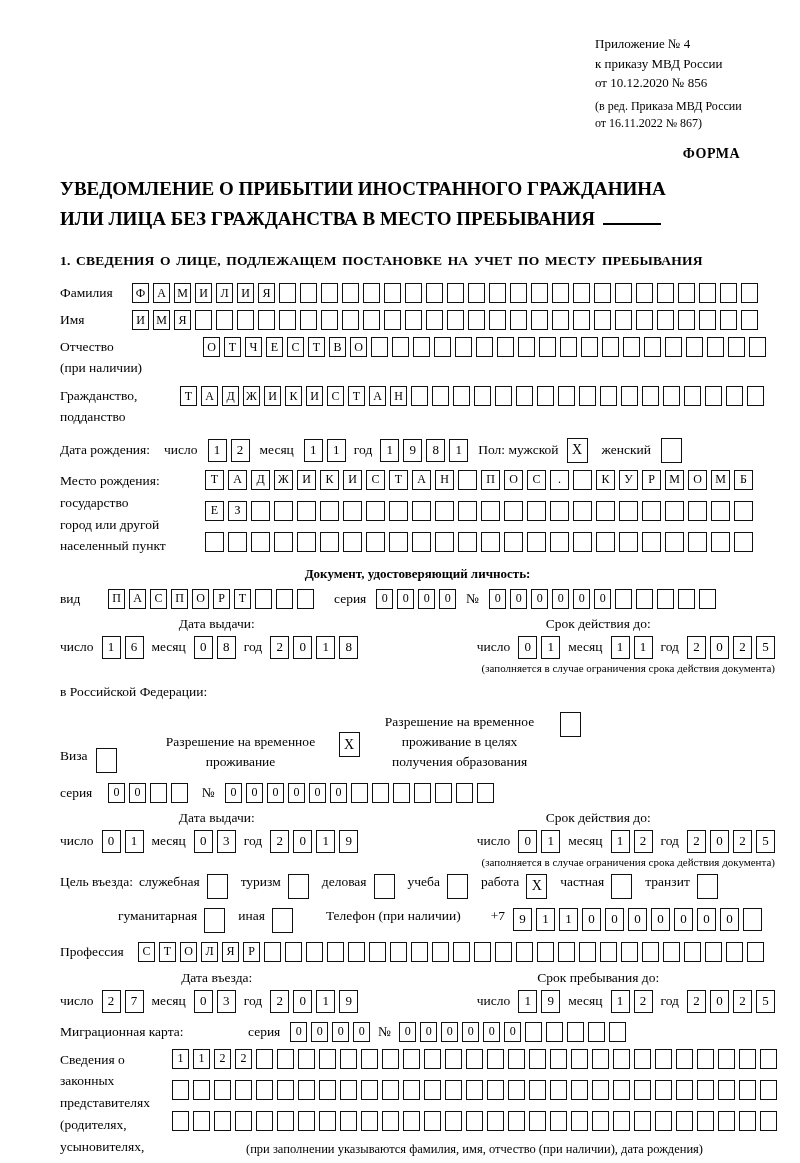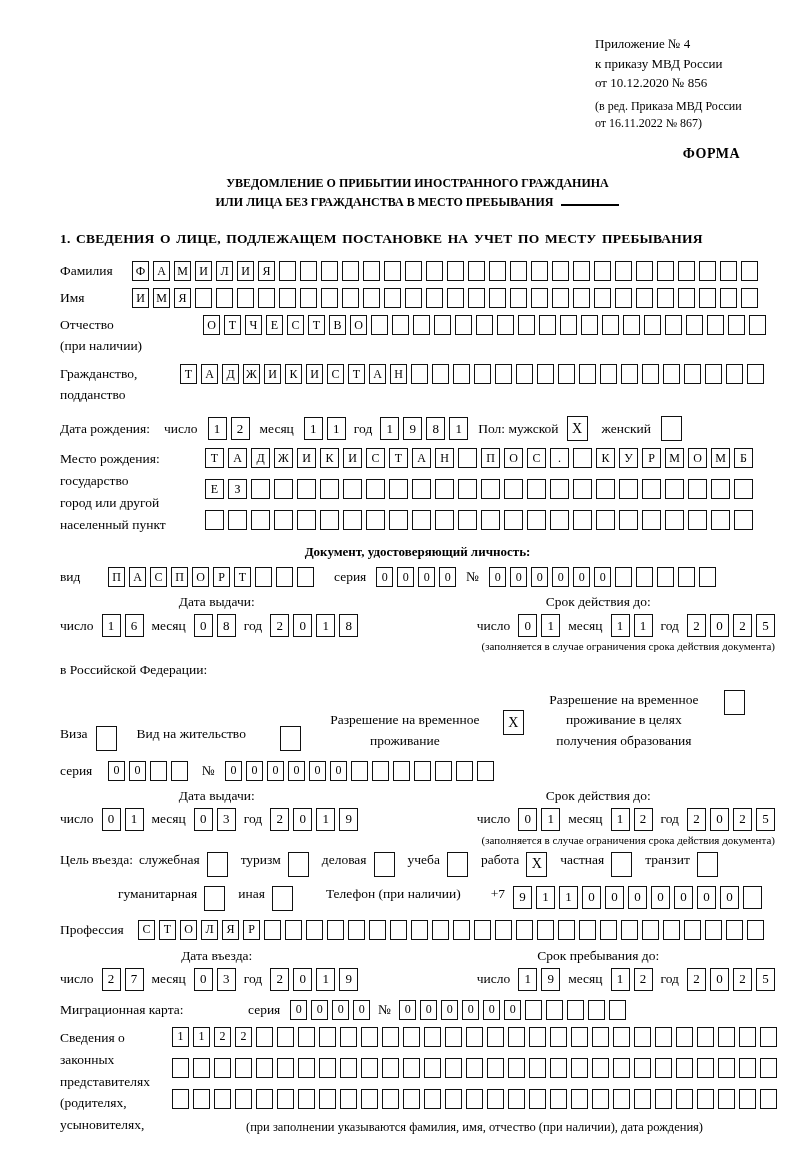--- a/index.html
+++ b/index.html
@@ -7,21 +7,21 @@
   body {
     width:800px; height:1163px; overflow:hidden;
     font-family:"Liberation Serif", serif;
     color:#000; font-size:13.5px;
     padding:34px 25px 16px 60px;
     position:relative;
   }
   .appendix { margin-left:auto; width:172px; margin-right:8px; font-size:13px; line-height:1.5; }
   .appendix .rev { font-size:12px; margin-top:5px; line-height:1.45; }
   .forma { text-align:right; padding-right:35px; font-weight:bold; font-size:14px; letter-spacing:.5px; margin-top:14px; }
-  .title { text-align:center; font-weight:bold; font-size:12px; line-height:1.55; margin-top:12px; }
+  .title { font-weight:bold; font-size:19px; line-height:1.55; margin-top:12px; }
   .title-underline { display:inline-block; width:58px; border-bottom:2px solid #000; height:12px; margin-left:8px; }
   .sec-heading { font-weight:bold; font-size:13.5px; margin-top:20px; margin-bottom:14px; word-spacing:2px; letter-spacing:.2px; }
 
   .frow { display:flex; align-items:center; margin-bottom:7px; }
   .frow.top { align-items:flex-start; }
   .lbl { flex:none; }
   .lbl2 { flex:none; line-height:1.55; }
 
   .cells { display:flex; gap:4px; flex:none; }
   .cell {
@@ -438,26 +438,20 @@
   <div>в Российской Федерации:</div>
 </div>
 
 <div class="optrow">
   <div class="opt">
     <span>Виза</span>
       <span class="gap8"></span>
     <span class="checkbox"></span>
   </div>
   <span class="gap20"></span>
-  <div class="opt">
-    <span>Вид на жительство</span>
-      <span class="gap14"></span>
-      <span class="gap20"></span>
-    <span class="checkbox"></span>
-  </div>
   <span class="gap20"></span>
   <div class="opt">
     <span class="opt-center" style="width:168px">
       <div>Разрешение на временное</div>
       <div>проживание</div>
     </span>
     <span class="gap14"></span>
     <span class="checkbox">X</span>
   </div>
   <span class="gap14"></span>

